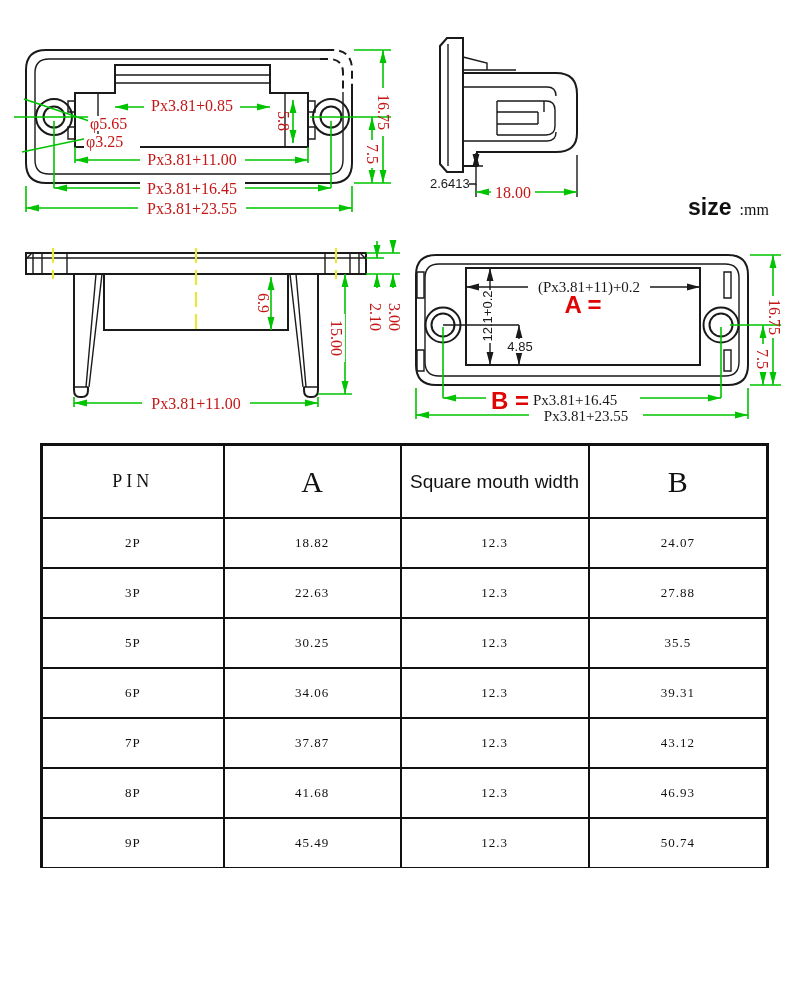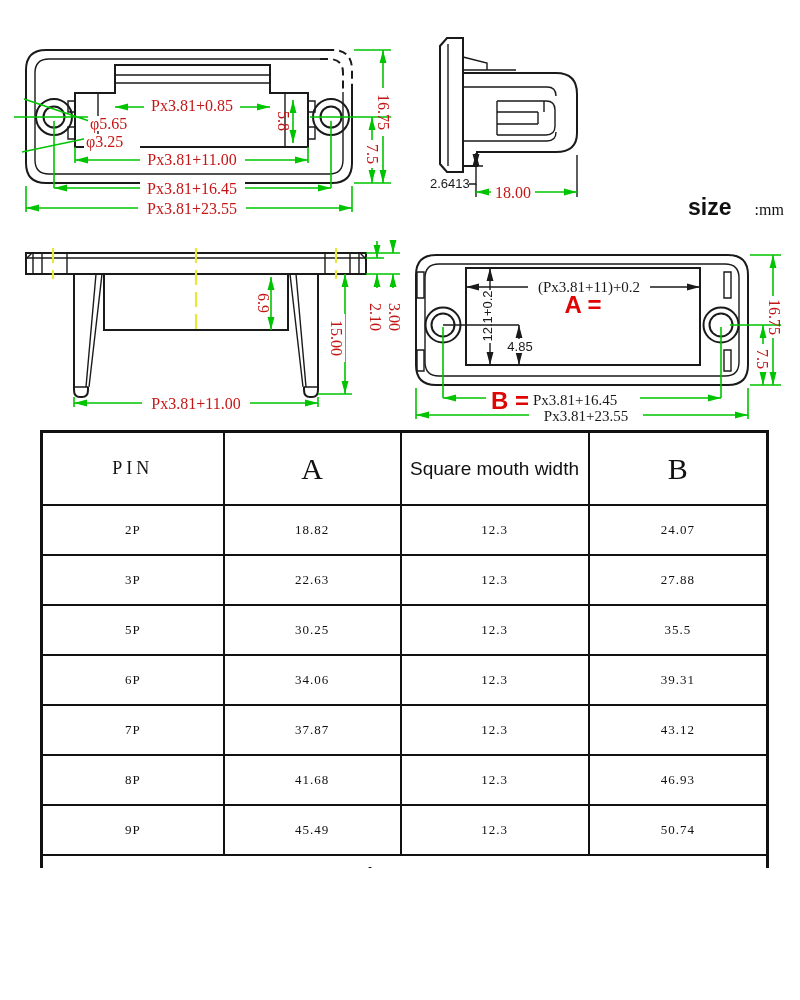--- a/index.html
+++ b/index.html
@@ -15,23 +15,23 @@
   .bg {fill:#ffffff;}
   
   .dr {fill:#c51616;font-family:"Liberation Serif",serif;font-size:16px;}
   .dk {fill:#1a1a1a;font-family:"Liberation Serif",serif;font-size:15px;}
   .ds {fill:#1a1a1a;font-family:"Liberation Sans",sans-serif;font-size:13px;}
   .ab {fill:#e00505;font-family:"Liberation Sans",sans-serif;font-weight:bold;font-size:24px;}
   .mid{text-anchor:middle;}
   
   .units-note{position:absolute;left:688px;top:194px;white-space:nowrap;}
   .units-note .sz{font-family:"Liberation Sans",sans-serif;font-weight:bold;font-size:23px;color:#111;}
-  .units-note .un{font-family:"Liberation Serif",serif;font-size:16px;color:#111;margin-left:23px;}
-  
-  .table-wrap{position:absolute;left:40px;top:430px;}
+  .units-note .un{font-family:"Liberation Serif",serif;font-size:16px;color:#111;margin-left:8px;}
+  
+  .table-wrap{position:absolute;left:40px;top:443px;}
   table.spec{border-collapse:collapse;table-layout:fixed;width:726px;border:3.5px solid #111;background:#fff;}
   table.spec th, table.spec td{border:2.4px solid #111;text-align:center;vertical-align:middle;
       background:#fff;color:#111;padding:0;}
   table.spec thead th{height:71px;font-weight:normal;}
   table.spec tbody td{height:48px;font-family:"Liberation Serif",serif;font-size:13px;letter-spacing:1px;}
   th.h-pin{font-family:"Liberation Serif",serif;font-size:18px;letter-spacing:4px;}
   th.h-big{font-family:"Liberation Serif",serif;font-size:30px;}
   th.h-sq {font-family:"Liberation Sans",sans-serif;font-weight:bold;font-size:19px;border-radius:22px;}
   tfoot td{height:39px;}
   .foot-size{font-family:"Liberation Sans",sans-serif;font-weight:bold;font-size:20px;}

